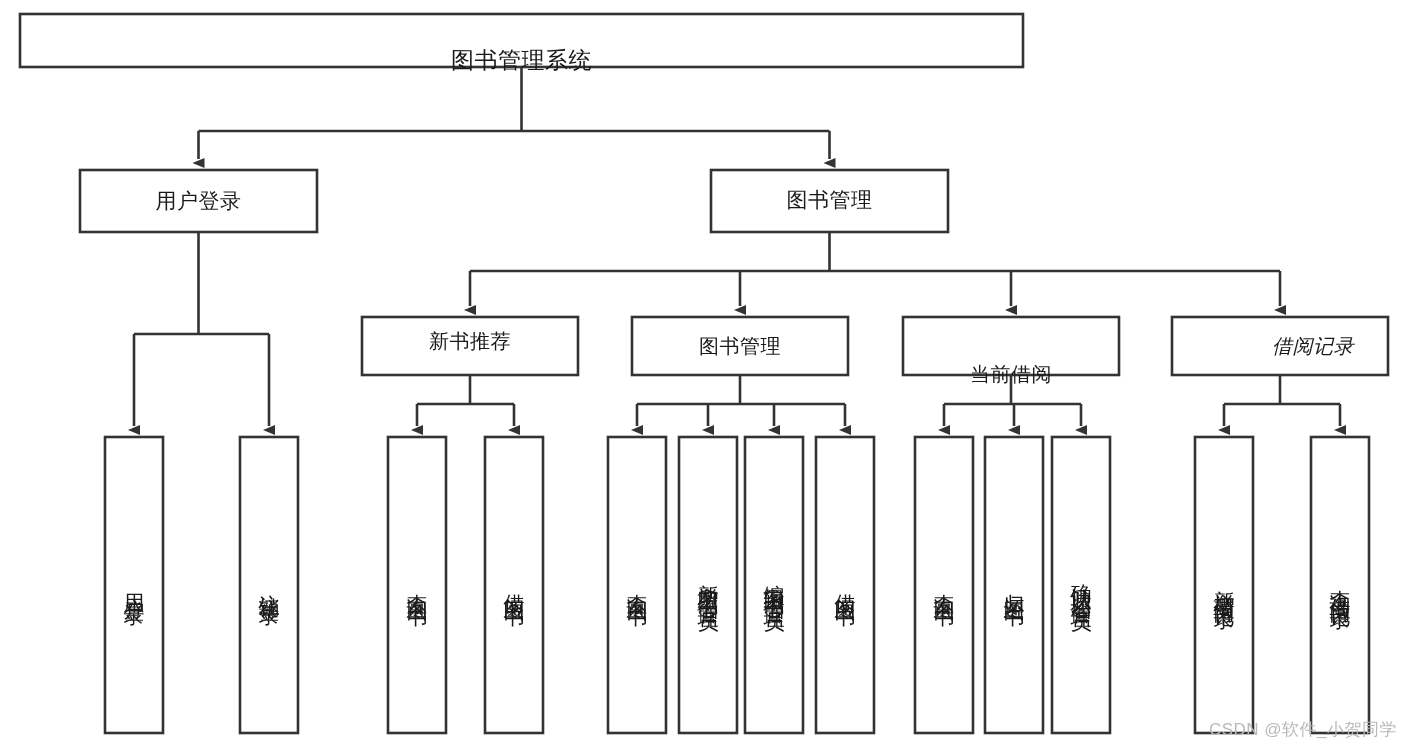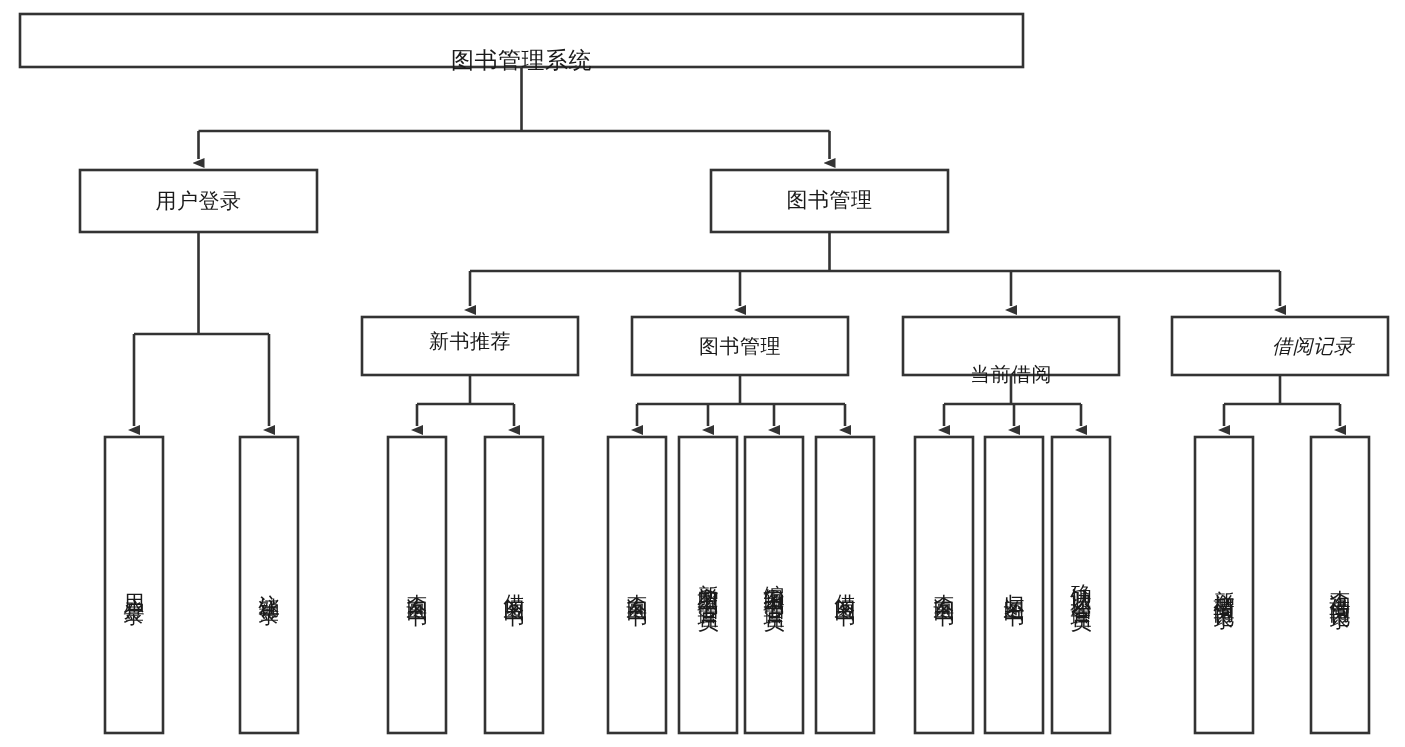--- a/index.html
+++ b/index.html
@@ -160,13 +160,14 @@
       <div class="box-label leaf-label" style="left: 679px; top: 437px; width: 58px; height: 296px;">新增图书（管理员）</div>
       <div class="box-label leaf-label" style="left: 745px; top: 437px; width: 58px; height: 296px;">编辑图书（管理员）</div>
       <div class="box-label leaf-label" style="left: 816px; top: 437px; width: 58px; height: 296px;">借阅图书</div>
       <div class="box-label leaf-label" style="left: 915px; top: 437px; width: 58px; height: 296px;">查询图书</div>
       <div class="box-label leaf-label" style="left: 985px; top: 437px; width: 58px; height: 296px;">归还图书</div>
       <div class="box-label leaf-label" style="left: 1052px; top: 437px; width: 58px; height: 296px;">确认归还（管理员）</div>
       <div class="box-label leaf-label" style="left: 1195px; top: 437px; width: 58px; height: 296px;">新增借阅记录</div>
       <div class="box-label leaf-label" style="left: 1311px; top: 437px; width: 58px; height: 296px;">查询借阅记录</div>
     </div>
 
+  <div class="watermark">CSDN @软件_小贺同学</div>
 </div>
 
 </body></html>

